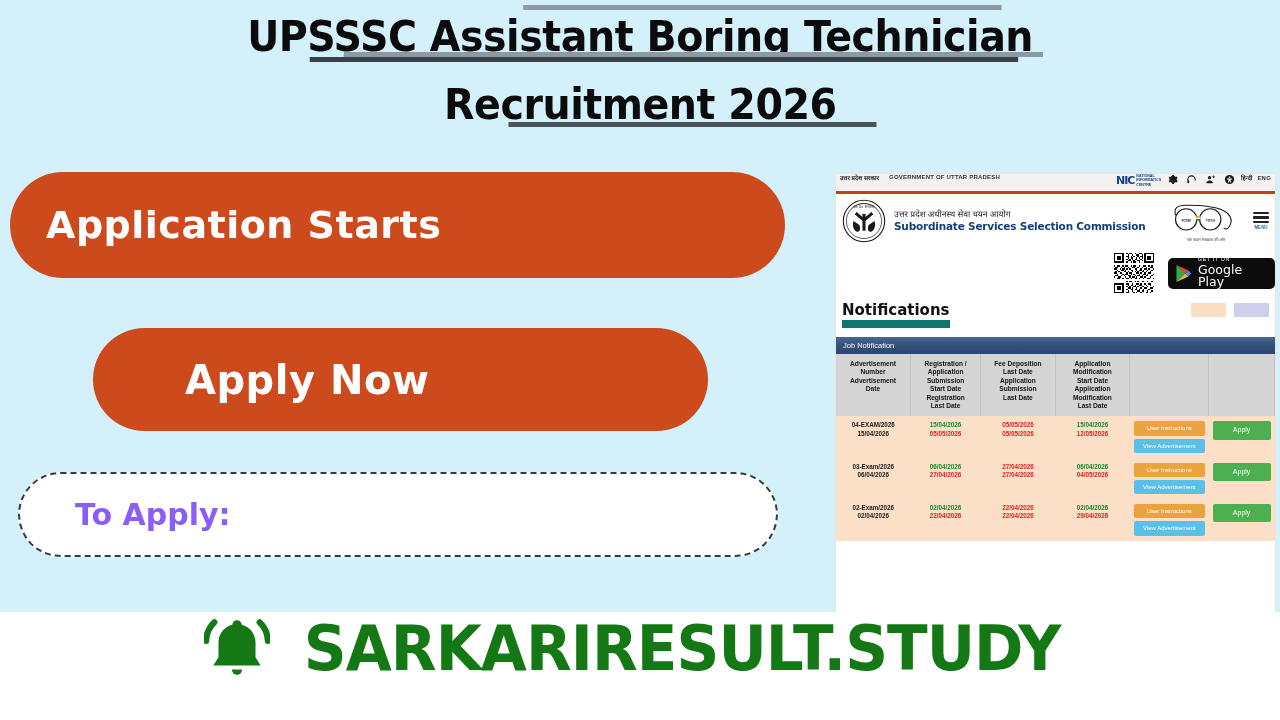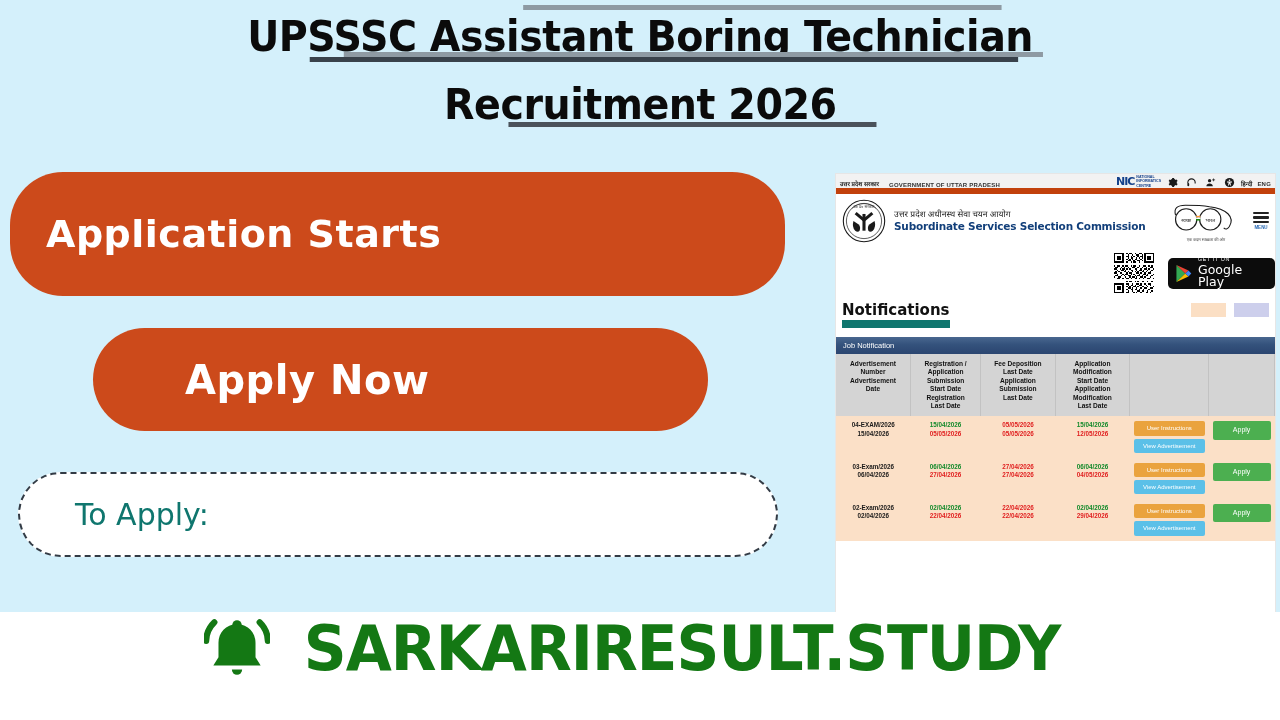--- a/index.html
+++ b/index.html
@@ -47,21 +47,21 @@
   .pill{
     position:absolute;
     background:#cc4a1b;
     color:#ffffff;
     display:flex;align-items:center;
     font-family:"DejaVu Sans", sans-serif;
     font-weight:bold;
     box-sizing:border-box;
   }
   .pill-app{
-    left:10px;top:172px;width:775px;height:124px;
+    left:10px;top:172px;width:775px;height:106px;
     border-radius:53px;
     padding-left:36px;
     font-size:38px;
     letter-spacing:0.5px;
   }
   .pill-apply{
     left:93px;top:328px;width:615px;height:103px;
     border-radius:52px;
     padding-left:92px;
     font-size:40px;
@@ -73,37 +73,37 @@
     position:absolute;left:18px;top:472px;width:760px;height:85px;
     background:#ffffff;
     border:2px dashed #333b45;
     border-radius:44px;
     display:flex;align-items:center;
     box-sizing:border-box;
     padding-left:55px;
   }
   .apply-label{
     font-family:"DejaVu Sans", sans-serif;
-    font-weight:normal;font-size:30px;color:#0f766e;
+    font-weight:bold;font-size:30px;color:#8b5cf6;
   }
   .apply-link{
     font-family:"DejaVu Sans", sans-serif;
     font-weight:bold;font-size:32px;color:#e0202c;
   }
 
   
   .site{
     position:absolute;left:836px;top:174px;width:439px;height:446px;
     background:#ffffff;
     overflow:hidden;
     box-shadow:0 0 0 1px #e6e6e6;
   }
   .site-topbar{
-    height:20px;background:#f2f2f2;border-bottom:6px solid #c2410c;
-    display:flex;align-items:flex-end;padding:0 4px;box-sizing:border-box;
+    height:20px;background:#f2f2f2;border-bottom:3px solid #c2410c;
+    display:flex;align-items:flex-start;padding:0 4px;box-sizing:border-box;
     position:relative;
   }
   .tb-hi{font-size:6px;color:#1a1a1a;font-weight:bold;margin-right:10px;}
   .tb-en{font-size:6px;color:#333;letter-spacing:0.2px;font-weight:bold;}
   .nic{
     display:flex;align-items:center;margin-left:auto;margin-right:6px;
   }
   .nic-logo{
     font-size:11px;font-weight:bold;color:#14408a;letter-spacing:-1px;
     font-family:"DejaVu Sans", sans-serif;

